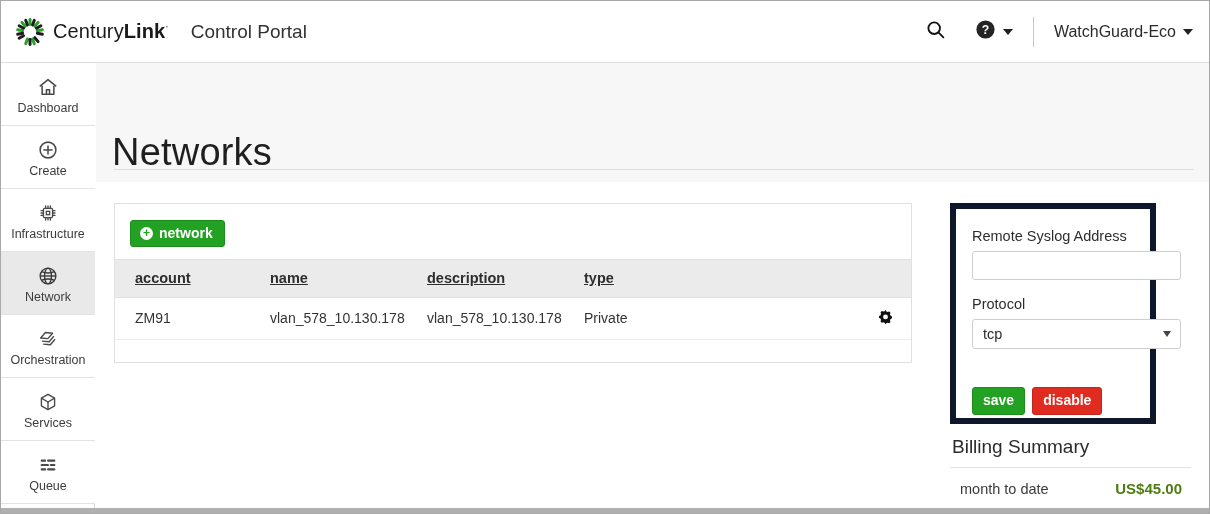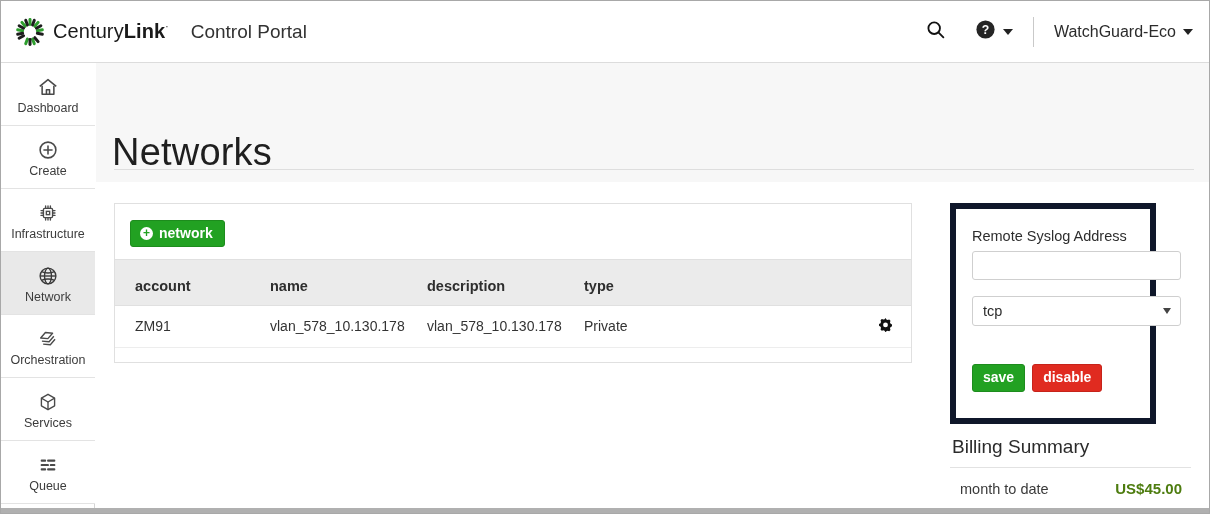--- a/index.html
+++ b/index.html
@@ -147,23 +147,24 @@
   }
 
   table.net-table {
     position: absolute; left: 0; top: 55px;
     width: 796px; border-collapse: collapse;
     table-layout: fixed;
   }
   table.net-table thead th {
     background: #ebebeb;
     font-size: 14.5px; font-weight: bold; color: #2e2e2e;
-    text-align: left; padding: 18px 0 11px 0;
+    text-align: left; padding: 10px 0 11px 0;
     border-top: 1px solid #e0e0e0;
     border-bottom: 1px solid #e0e0e0;
+    text-decoration: underline;
   }
   table.net-table tbody td {
     font-size: 14px; color: #333333;
     padding: 11px 0 12px 0;
     border-bottom: 1px solid #ededed;
     background: #ffffff;
   }
   .col-account { width: 155px; padding-left: 20px !important; }
   .col-name    { width: 157px; }
   .col-desc    { width: 157px; }
@@ -447,20 +448,21 @@
           </tr>
         </tbody>
       </table>
     </div>
 
     <div class="syslog-panel">
       <div class="panel-inner">
         <div class="field-label">Remote Syslog Address</div>
         <input class="text-input" type="text" value="" style="">
         <div class="spacer-12"></div>
+        <div class="field-label">Protocol</div>
         <div class="select-box">
           <span>tcp</span>
           <span class="select-caret"></span>
         </div>
         <div class="btn-row">
           <div class="btn-save">save</div>
           <div class="btn-disable">disable</div>
         </div>
       </div>
     </div>

